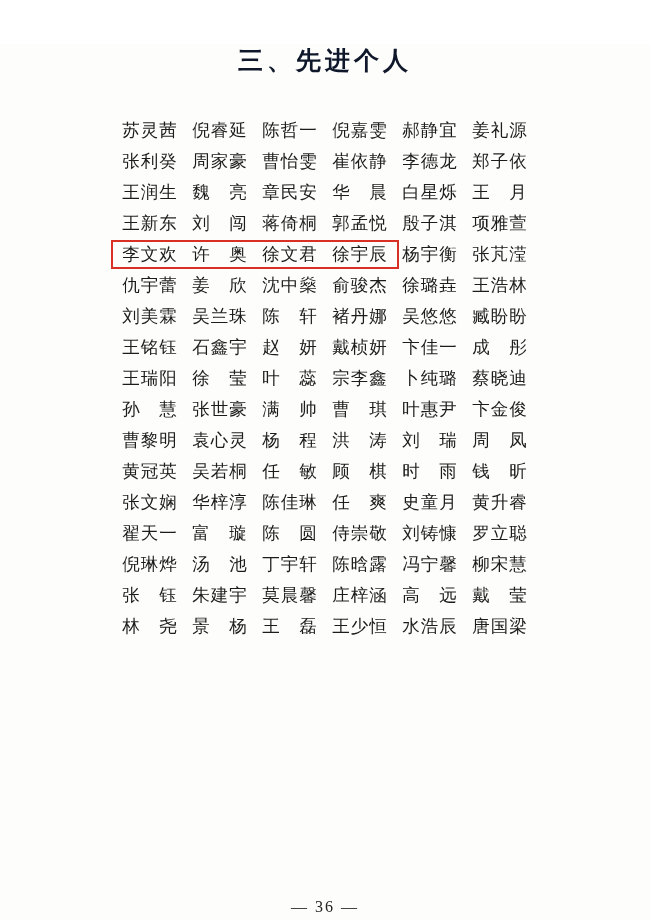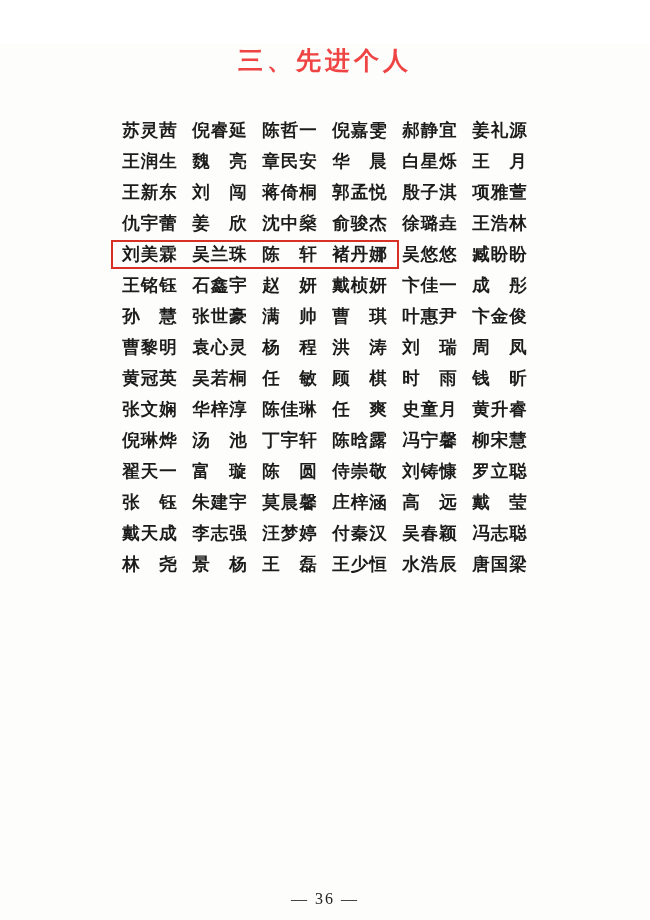--- a/index.html
+++ b/index.html
@@ -21,28 +21,27 @@
     background: #fdfdfb;
     box-sizing: border-box;
     padding: 0;
   }
   .page-title {
     text-align: center;
     font-size: 25px;
     font-weight: 700;
     letter-spacing: 4px;
     margin: 44px 0 0 0;
-    color: #ef4444;
+    color: #0f172a;
     font-family: "Liberation Serif", "DejaVu Serif", serif;
   }
   .name-table {
     margin: 38px auto 0 auto;
     width: 420px;
     border-collapse: collapse;
-    font-weight: bold;
   }
   .name-table td {
     font-size: 17.5px;
     line-height: 1.0;
     height: 31px;
     text-align: center;
     letter-spacing: 1px;
     color: #1c1c1c;
     white-space: nowrap;
     padding: 0 2px;
@@ -58,21 +57,21 @@
   .hl-box {
     position: absolute;
     border: 2px solid #d93025;
     pointer-events: none;
     box-sizing: border-box;
   }
   .footer {
     position: absolute;
     left: 0;
     right: 0;
-    bottom: 56px;
+    bottom: 48px;
     text-align: center;
     font-size: 16px;
     letter-spacing: 2px;
     color: #222;
   }
   .footer .pg {
     display: inline-block;
   }
 </style>
 </head>
@@ -85,38 +84,54 @@
   <div class="hl-wrap">
     <table class="name-table">
       <tbody>
           <tr>
             <td>苏灵茜</td>
             <td>倪睿延</td>
             <td>陈哲一</td>
             <td>倪嘉雯</td>
             <td>郝静宜</td>
             <td>姜礼源</td>
+          </tr>
+          <tr>
+            <td>张利癸</td>
+            <td>周家豪</td>
+            <td>曹怡雯</td>
+            <td>崔依静</td>
+            <td>李德龙</td>
+            <td>郑子依</td>
           </tr>
           <tr class="highlight">
             <td>王润生</td>
             <td>魏　亮</td>
             <td>章民安</td>
             <td>华　晨</td>
             <td>白星烁</td>
             <td>王　月</td>
           </tr>
           <tr>
             <td>王新东</td>
             <td>刘　闯</td>
             <td>蒋倚桐</td>
             <td>郭孟悦</td>
             <td>殷子淇</td>
             <td>项雅萱</td>
           </tr>
           <tr>
+            <td>李文欢</td>
+            <td>许　奥</td>
+            <td>徐文君</td>
+            <td>徐宇辰</td>
+            <td>杨宇衡</td>
+            <td>张芃滢</td>
+          </tr>
+          <tr>
             <td>仇宇蕾</td>
             <td>姜　欣</td>
             <td>沈中燊</td>
             <td>俞骏杰</td>
             <td>徐璐垚</td>
             <td>王浩林</td>
           </tr>
           <tr>
             <td>刘美霖</td>
             <td>吴兰珠</td>
@@ -127,20 +142,28 @@
           </tr>
           <tr>
             <td>王铭钰</td>
             <td>石鑫宇</td>
             <td>赵　妍</td>
             <td>戴桢妍</td>
             <td>卞佳一</td>
             <td>成　彤</td>
           </tr>
           <tr>
+            <td>王瑞阳</td>
+            <td>徐　莹</td>
+            <td>叶　蕊</td>
+            <td>宗李鑫</td>
+            <td>卜纯璐</td>
+            <td>蔡晓迪</td>
+          </tr>
+          <tr>
             <td>孙　慧</td>
             <td>张世豪</td>
             <td>满　帅</td>
             <td>曹　琪</td>
             <td>叶惠尹</td>
             <td>卞金俊</td>
           </tr>
           <tr>
             <td>曹黎明</td>
             <td>袁心灵</td>
@@ -159,52 +182,44 @@
           </tr>
           <tr>
             <td>张文娴</td>
             <td>华梓淳</td>
             <td>陈佳琳</td>
             <td>任　爽</td>
             <td>史童月</td>
             <td>黄升睿</td>
           </tr>
           <tr>
+            <td>翟天一</td>
+            <td>富　璇</td>
+            <td>陈　圆</td>
+            <td>侍崇敬</td>
+            <td>刘铸慷</td>
+            <td>罗立聪</td>
+          </tr>
+          <tr>
             <td>倪琳烨</td>
             <td>汤　池</td>
             <td>丁宇轩</td>
             <td>陈晗露</td>
             <td>冯宁馨</td>
             <td>柳宋慧</td>
           </tr>
           <tr>
-            <td>翟天一</td>
-            <td>富　璇</td>
-            <td>陈　圆</td>
-            <td>侍崇敬</td>
-            <td>刘铸慷</td>
-            <td>罗立聪</td>
-          </tr>
-          <tr>
             <td>张　钰</td>
             <td>朱建宇</td>
             <td>莫晨馨</td>
             <td>庄梓涵</td>
             <td>高　远</td>
             <td>戴　莹</td>
           </tr>
           <tr>
-            <td>戴天成</td>
-            <td>李志强</td>
-            <td>汪梦婷</td>
-            <td>付秦汉</td>
-            <td>吴春颖</td>
-            <td>冯志聪</td>
-          </tr>
-          <tr>
             <td>林　尧</td>
             <td>景　杨</td>
             <td>王　磊</td>
             <td>王少恒</td>
             <td>水浩辰</td>
             <td>唐国梁</td>
           </tr>
         </tbody>
     </table>
     <div class="hl-box" style="display: block; left: 111px; top: 125px; width: 288px; height: 29px; border-color: rgb(217, 48, 37);"></div>

